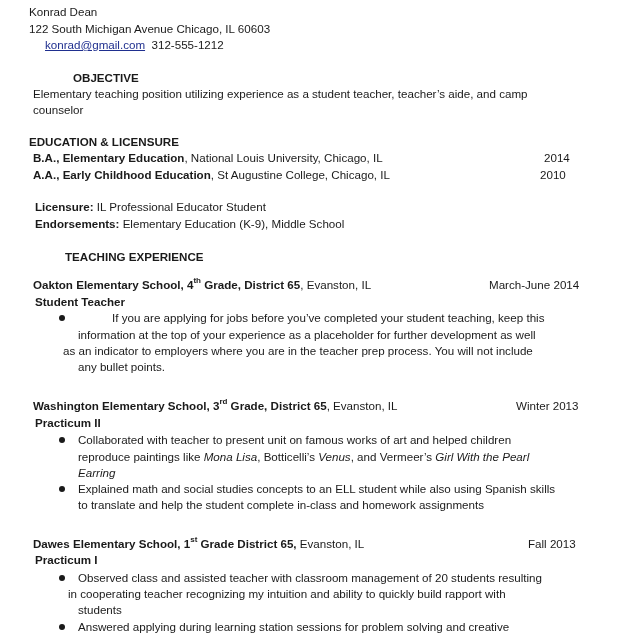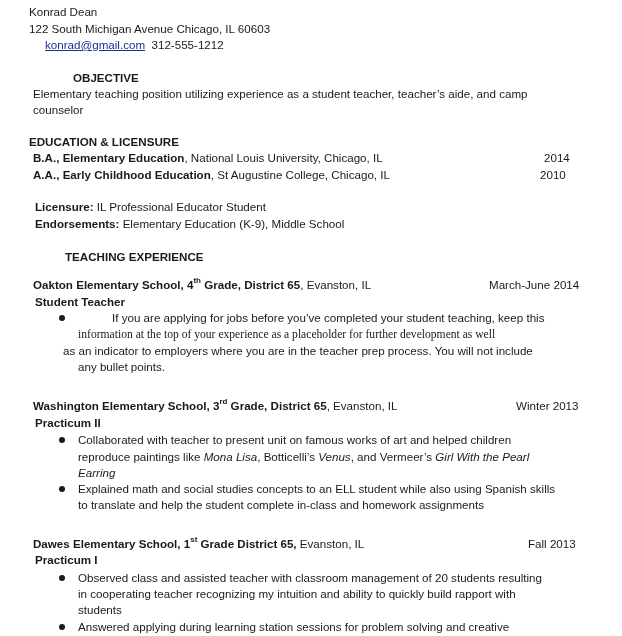--- a/index.html
+++ b/index.html
@@ -49,21 +49,21 @@
 
 <div class="line head" style="left:29px; top:249px;margin-left:36px;">TEACHING EXPERIENCE</div>
 
 <div class="line" style="left:33px; top:277px;">
   <span class="b">Oakton Elementary School, 4</span><sup class="b">th</sup><span class="b"> Grade, District 65</span><span>, Evanston, IL</span>
 </div>
 <div class="right" style="left:489px; top:277px;text-align:center;">March-June 2014</div>
 <div class="line b" style="left:35px; top:294px;">Student Teacher</div>
 <span class="bullet" style="left:59px; top:315px;"></span>
 <div class="line" style="left:78px; top:310px;margin-left:34px;">If you are applying for jobs before you’ve completed your student teaching, keep this</div>
-<div class="line" style="left:78px; top:327px;font-family:Liberation Serif, serif;">information at the top of your experience as a placeholder for further development as well</div>
+<div class="line" style="left:78px; top:327px;">information at the top of your experience as a placeholder for further development as well</div>
 <div class="line" style="left:63px; top:343px;">as an indicator to employers where you are in the teacher prep process. You will not include</div>
 <div class="line" style="left:78px; top:359px;">any bullet points.</div>
 
 <div class="line" style="left:33px; top:398px;">
   <span class="b">Washington Elementary School, 3</span><sup class="b">rd</sup><span class="b"> Grade, District 65</span><span>, Evanston, IL</span>
 </div>
 <div class="right" style="left:516px; top:398px;">Winter 2013</div>
 <div class="line b" style="left:35px; top:415px;">Practicum II</div>
 <span class="bullet" style="left:59px; top:437px;"></span>
 <div class="line" style="left:78px; top:432px;">Collaborated with teacher to present unit on famous works of art and helped children</div>
@@ -75,16 +75,16 @@
 <div class="line" style="left:78px; top:481px;">Explained math and social studies concepts to an ELL student while also using Spanish skills</div>
 <div class="line" style="left:78px; top:497px;">to translate and help the student complete in-class and homework assignments</div>
 
 <div class="line" style="left:33px; top:536px;">
   <span class="b">Dawes Elementary School, 1</span><sup class="b">st</sup><span class="b"> Grade District 65,</span><span> Evanston, IL</span>
 </div>
 <div class="right" style="left:528px; top:536px;">Fall 2013</div>
 <div class="line b" style="left:35px; top:552px;">Practicum I</div>
 <span class="bullet" style="left:59px; top:575px;"></span>
 <div class="line" style="left:78px; top:570px;">Observed class and assisted teacher with classroom management of 20 students resulting</div>
-<div class="line" style="left:78px; top:586px;text-align:right;">in cooperating teacher recognizing my intuition and ability to quickly build rapport with</div>
+<div class="line" style="left:68px; top:586px;text-align:right;">in cooperating teacher recognizing my intuition and ability to quickly build rapport with</div>
 <div class="line" style="left:78px; top:602px;text-align:center;">students</div>
 <span class="bullet" style="left:59px; top:624px;"></span>
 <div class="line" style="left:78px; top:619px;">Answered applying during learning station sessions for problem solving and creative</div>
 
 </body></html>

